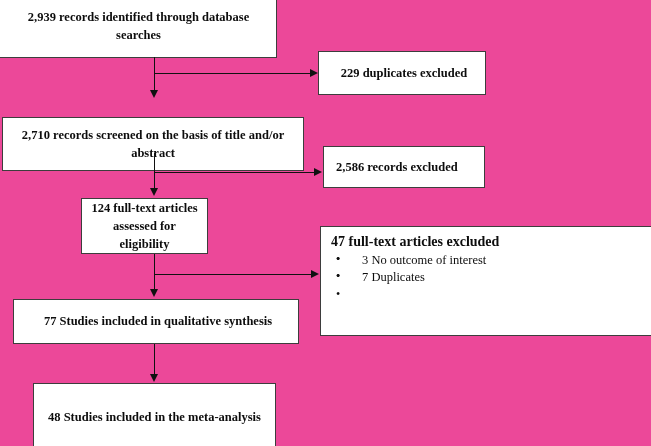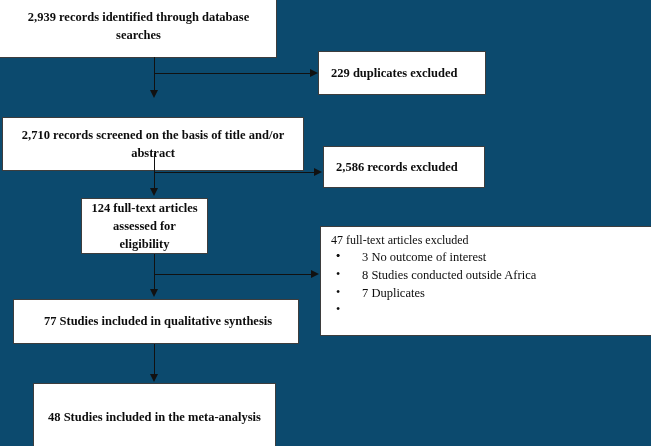--- a/index.html
+++ b/index.html
@@ -5,21 +5,21 @@
 <style>
   html, body {
     margin: 0;
     padding: 0;
     background: #ffffff;
   }
   #canvas {
     position: relative;
     width: 651px;
     height: 446px;
-    background: #0c4a6e;
+    background: #ec4899;
     overflow: hidden;
     font-family: "Liberation Serif", "DejaVu Serif", serif;
     color: #0d0d0d;
   }
   .box {
     position: absolute;
     box-sizing: border-box;
     border: 1.5px solid #3d3d3d;
     background: #ffffff;
     display: flex;
@@ -44,37 +44,37 @@
   }
   #box-qualitative {
     left: 13px;  top: 299px; width: 286px; height: 45px; padding-left: 12px;
   }
   #box-meta {
     left: 33px;  top: 383px; width: 243px; height: 69px;
   }
   
   #box-duplicates {
     left: 318px; top: 51px;  width: 168px; height: 44px;
-    justify-content: flex-start; text-align: left; padding-left: 12px;
+    justify-content: center; text-align: left; padding-left: 12px;
   }
   #box-records-excluded {
     left: 323px; top: 146px; width: 162px; height: 42px;
     justify-content: flex-start; text-align: left; padding-left: 12px;
   }
   
   #box-exclusion-list {
     left: 320px; top: 226px; width: 335px; height: 110px;
     display: block;
     font-weight: normal;
     padding: 6px 8px 4px 10px;
     text-align: left;
   }
   .excl-heading {
-    font-weight: normal;
-    font-size: 12px;
+    font-weight: bold;
+    font-size: 14px;
     line-height: 1.25;
     margin-bottom: 1px;
   }
   .excl-list {
     list-style: none;
     margin: 0;
     padding: 0;
   }
   .excl-list li {
     position: relative;
@@ -163,21 +163,20 @@
     <ul class="excl-list">
       <li>
         <span class="bullet">•</span>
       </li>
       <li>
         <span class="bullet">•</span>
         <span>3 No outcome of interest</span>
       </li>
       <li>
         <span class="bullet">•</span>
-        <span>8 Studies conducted outside Africa</span>
       </li>
       <li>
         <span class="bullet">•</span>
         <span>7 Duplicates</span>
       </li>
       <li>
         <span class="bullet">•</span>
       </li>
     </ul>
   </div>

